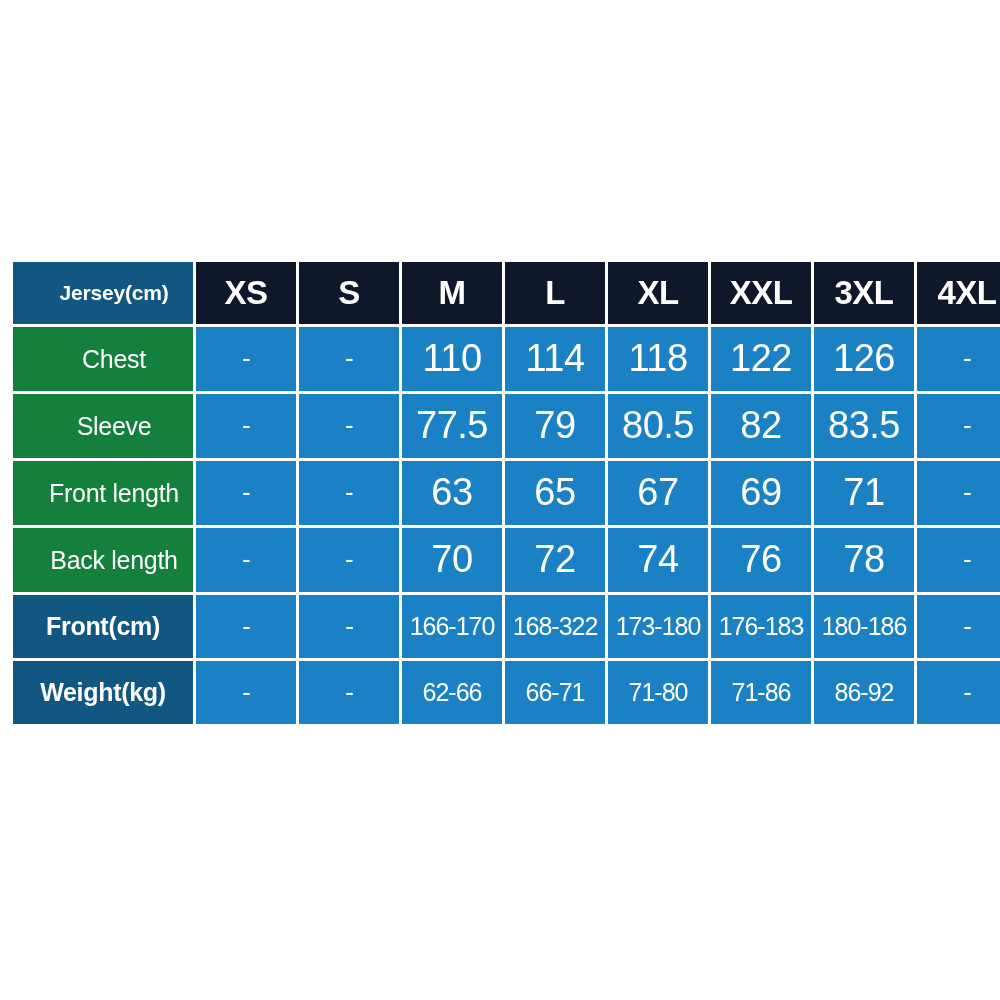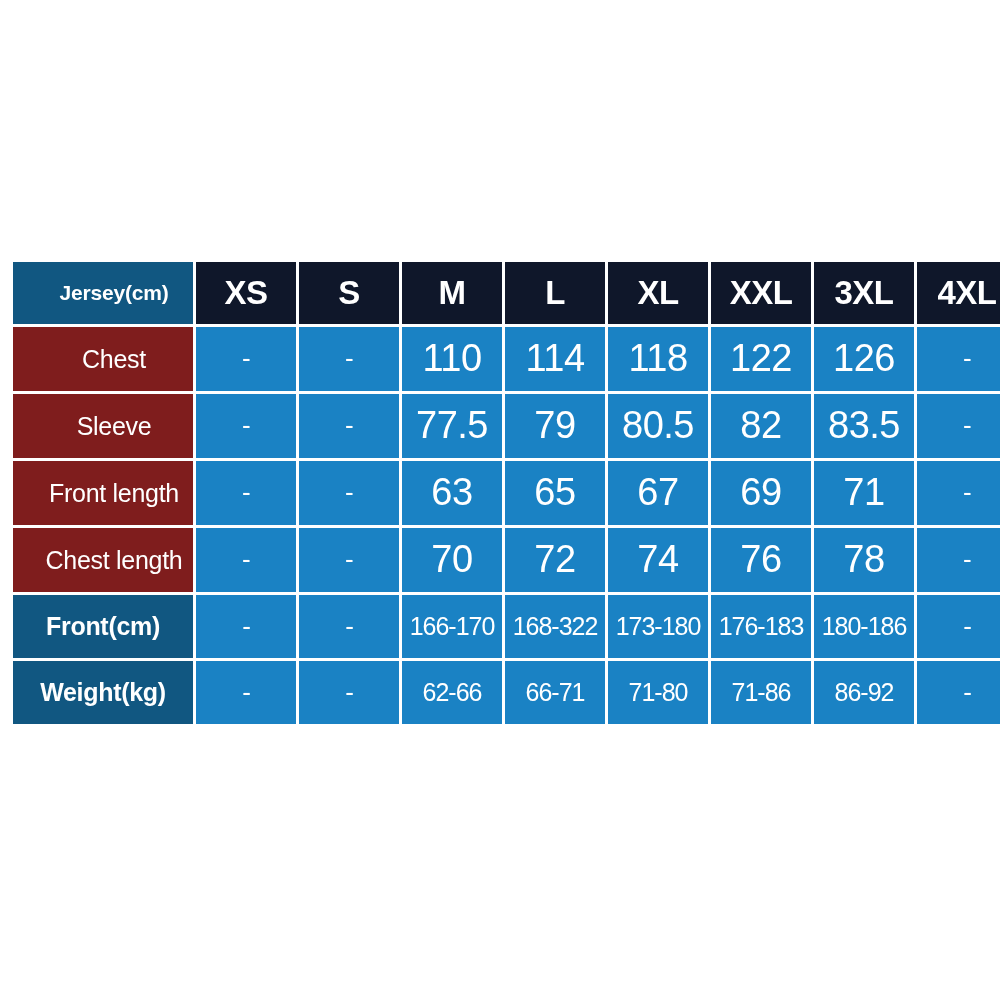--- a/index.html
+++ b/index.html
@@ -56,21 +56,21 @@
   .cell-header-size {
     background: #0f172a;
     font-weight: bold;
     font-size: 33px;
     letter-spacing: -0.5px;
   }
 
   
   tr.measure-row { height: 64px; }
   .cell-row-label {
-    background: #7f1d1d;
+    background: #15803d;
     font-size: 25px;
     font-weight: normal;
     text-align: left;
     padding-left: 22px !important;
     letter-spacing: -0.3px;
   }
   .cell-value {
     background: #1a82c4;
     font-size: 38px;
     font-weight: normal;
@@ -156,21 +156,21 @@
         <td class="cell-value dash">-</td>
         <td class="cell-value">63</td>
         <td class="cell-value">65</td>
         <td class="cell-value">67</td>
         <td class="cell-value">69</td>
         <td class="cell-value">71</td>
         <td class="cell-value dash">-</td>
       </tr>
 
       <tr class="measure-row">
-        <td class="cell-row-label">Chest length</td>
+        <td class="cell-row-label">Back length</td>
         <td class="cell-value dash">-</td>
         <td class="cell-value dash">-</td>
         <td class="cell-value">70</td>
         <td class="cell-value">72</td>
         <td class="cell-value">74</td>
         <td class="cell-value">76</td>
         <td class="cell-value">78</td>
         <td class="cell-value dash">-</td>
       </tr>
 

